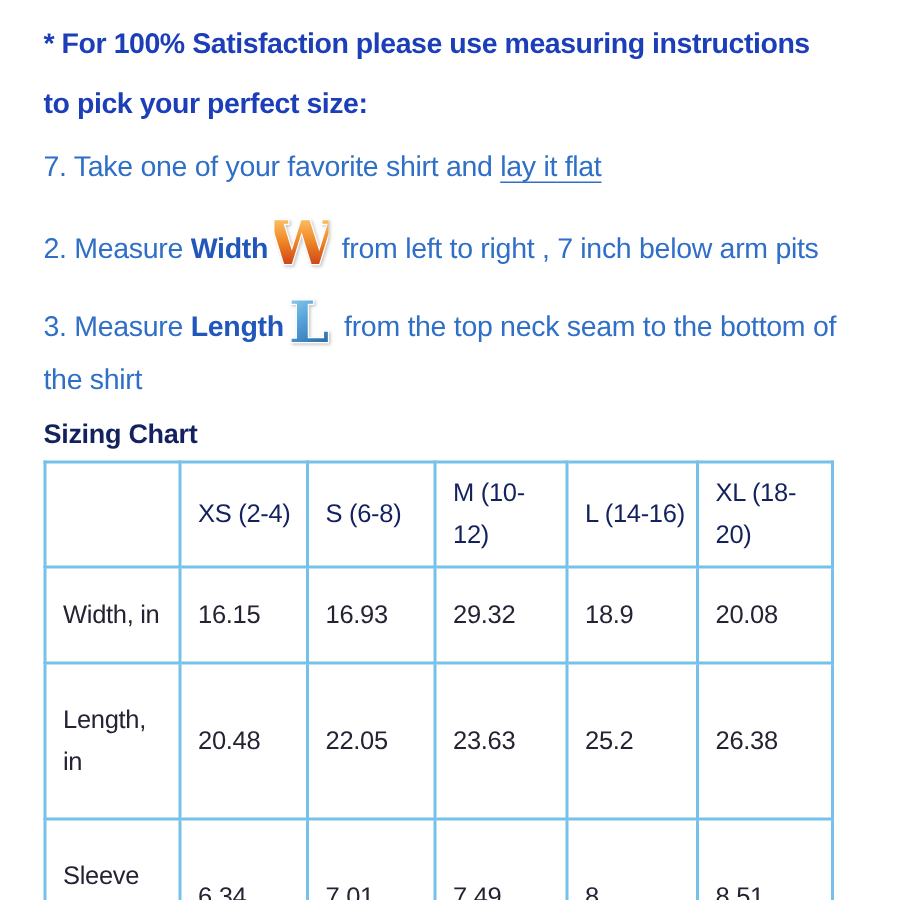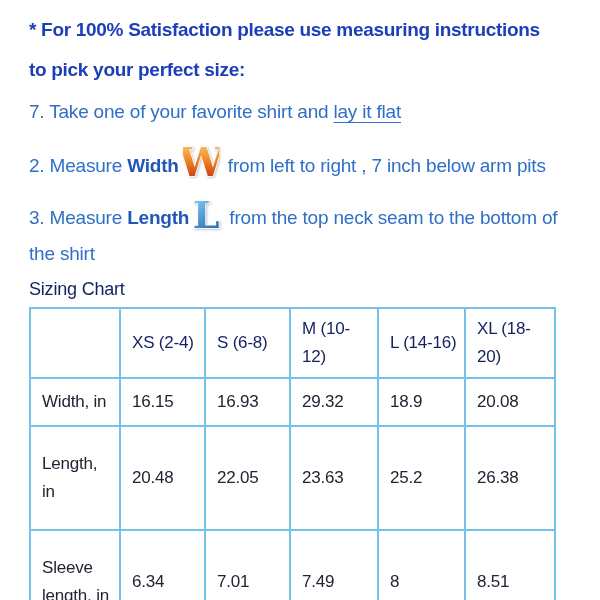--- a/index.html
+++ b/index.html
@@ -46,37 +46,37 @@
   .letter-art text{
     font-family:"DejaVu Serif",serif;font-weight:bold;
     stroke:#ffffff;stroke-width:1.6;paint-order:stroke;
   }
   .w-art text{font-size:40px;}
   .l-art text{font-size:38px;}
 
   .chart-title{
     margin:9px 0 7px 0;
     color:var(--navy);
-    font-size:18px;font-weight:normal;letter-spacing:-0.2px;
+    font-size:18px;font-weight:bold;letter-spacing:-0.2px;
   }
 
   table.sizing{
     border-collapse:collapse;table-layout:fixed;
     width:525px;
   }
   table.sizing th,table.sizing td{
     border:2px solid var(--table_border);
     padding:6px 6px 6px 11px;
     text-align:left;vertical-align:middle;
     font-weight:normal;
     font-size:17px;line-height:28px;letter-spacing:-0.2px;
   }
   table.sizing thead th{color:var(--navy);height:56px;}
   table.sizing tbody th,table.sizing tbody td{color:var(--cell_text);}
-  tr.row-width{height:48px;}
+  tr.row-width{height:64px;}
   tr.row-length{height:104px;}
   tr.row-sleeve{height:104px;}
 </style>
 </head>
 <body>
 
 <div class="content">
 
   <p class="intro"><span>* For 100% Satisfaction please use measuring instructions</span><br><span>to pick your perfect size:</span></p>
 

